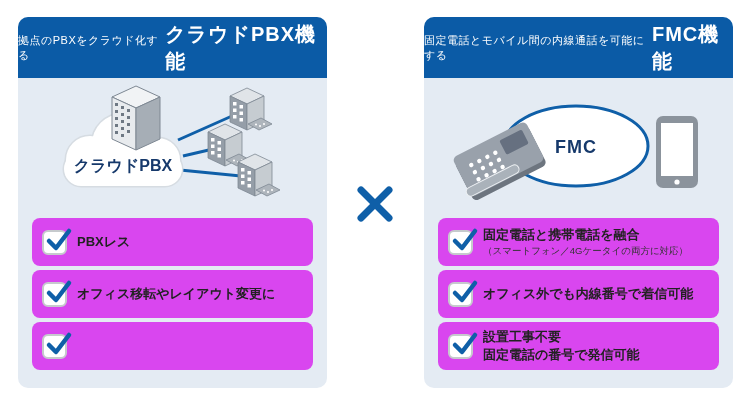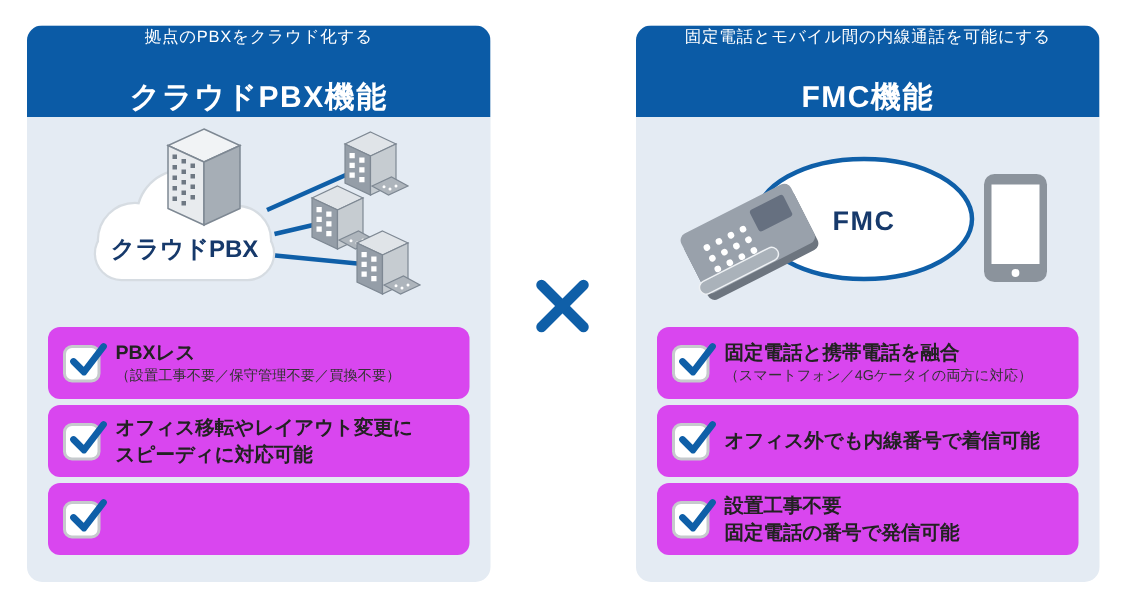--- a/index.html
+++ b/index.html
@@ -8,22 +8,22 @@
     font-family:"Liberation Sans","DejaVu Sans",sans-serif;
     -webkit-font-smoothing:antialiased;
   }
   .panel{
     position:absolute;top:17px;width:309px;height:371px;
     border-radius:10px;overflow:hidden;background:#e4ebf3;
   }
   .panel-left{left:18px;}
   .panel-right{left:424px;}
   .panel-header{
-    background:#0b5ba6;height:61px;display:flex;flex-direction:column;
-    align-items:center;justify-content:space-between;gap:4px;color:#ffffff;
+    background:#0b5ba6;height:61px;display:flex;flex-direction:row;
+    align-items:center;justify-content:flex-end;gap:4px;color:#ffffff;
   }
   .panel-subtitle{font-size:11px;letter-spacing:.5px;}
   .panel-title{font-size:20px;font-weight:bold;letter-spacing:1px;}
   .illustration{height:137px;position:relative;}
   .illustration svg{position:absolute;left:0;top:0;}
   .cards{padding:3px 14px 0 14px;display:flex;flex-direction:column;gap:4px;}
   .card{
     background:#d946ef;border-radius:8px;min-height:48px;box-sizing:border-box;
     display:flex;align-items:center;gap:10px;padding:5px 4px 5px 10px;
   }
@@ -118,32 +118,30 @@
   <div class="cards">
     <div class="card">
       <span class="checkbox">
         <svg width="26" height="26">
             <polyline points="4,13 11,20 24,3" fill="none" stroke="#0f5fa8" stroke-width="4.5" stroke-linecap="round" stroke-linejoin="round"></polyline>
           </svg>
       </span>
       <span class="card-text">
         <span class="card-title">PBXレス</span>
 
-        <span class="card-note">（設置工事不要／保守管理不要／買換不要）</span>
       </span>
     </div>
     <div class="card">
       <span class="checkbox">
         <svg width="26" height="26">
             <polyline points="4,13 11,20 24,3" fill="none" stroke="#0f5fa8" stroke-width="4.5" stroke-linecap="round" stroke-linejoin="round"></polyline>
           </svg>
       </span>
       <span class="card-text">
         <span class="card-title">オフィス移転やレイアウト変更に</span>
-        <span class="card-title">スピーディに対応可能</span>
 
       </span>
     </div>
     <div class="card">
       <span class="checkbox">
         <svg width="26" height="26">
             <polyline points="4,13 11,20 24,3" fill="none" stroke="#0f5fa8" stroke-width="4.5" stroke-linecap="round" stroke-linejoin="round"></polyline>
           </svg>
       </span>
     </div>

